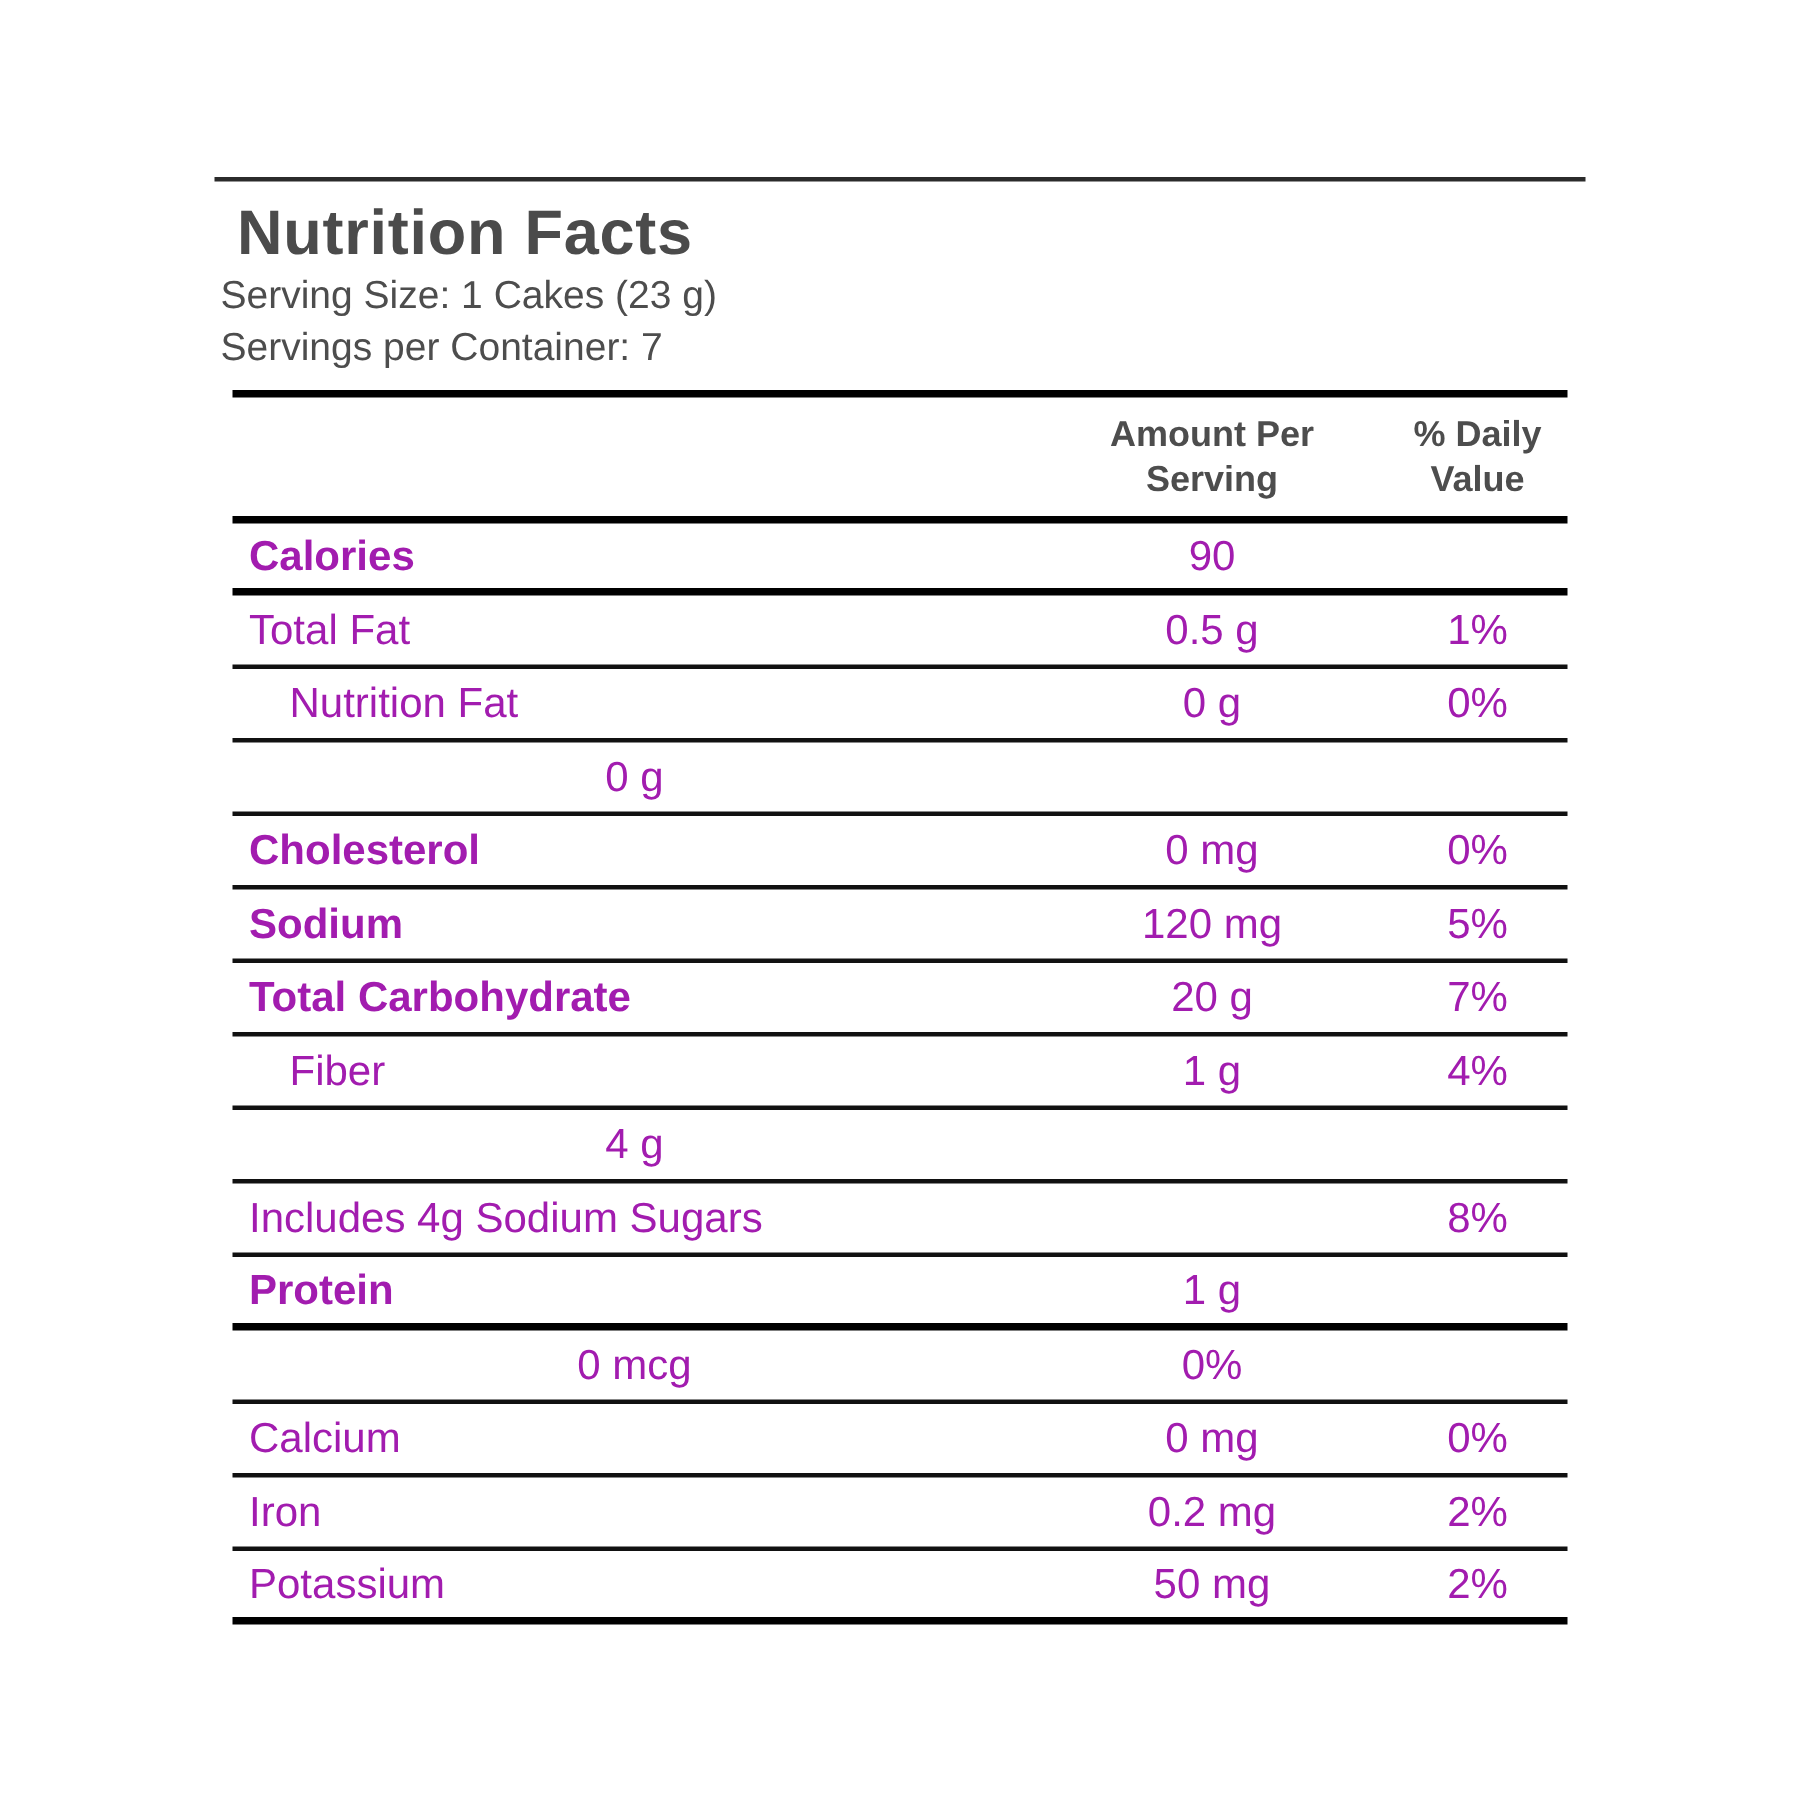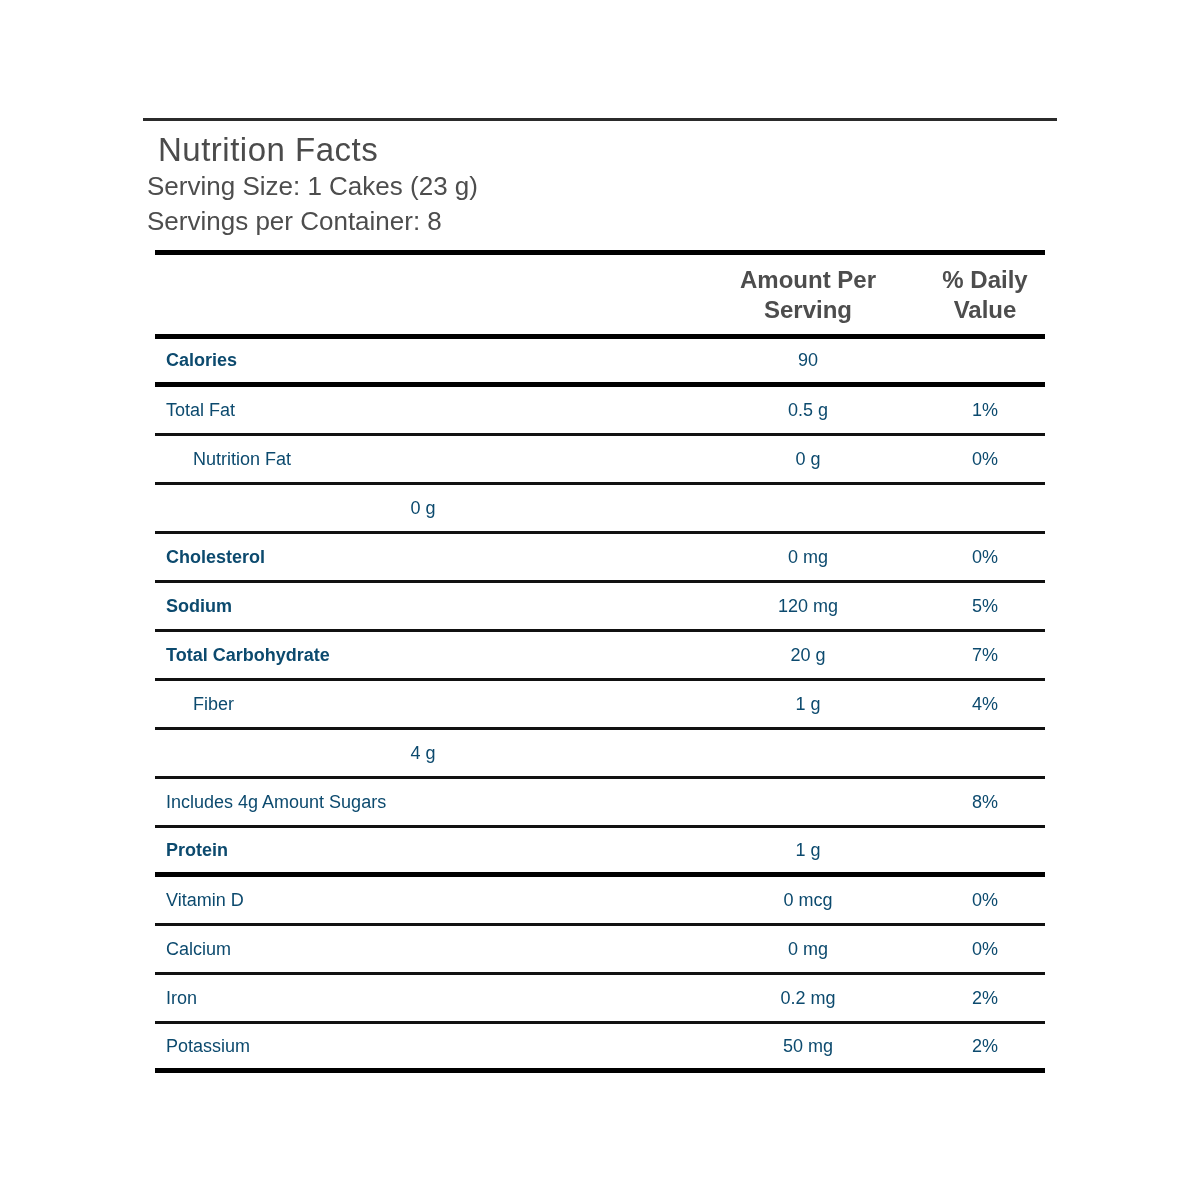--- a/index.html
+++ b/index.html
@@ -12,22 +12,22 @@
   }
   .label-outer {
     position: absolute;
     left: 143px; top: 118px;
     width: 914px;
     border-top: 3px solid #2b2b2b;
     padding-top: 10px;
   }
   .page-title {
     margin-left: 15px;
-    font-size: 33px;
-    font-weight: normal;
+    font-size: 42px;
+    font-weight: bold;
     color: #4b4b4b;
     letter-spacing: 0.5px;
   }
   .serving-line {
     margin-left: 4px;
     font-size: 26px;
     line-height: 35px;
     color: #4d4d4d;
   }
   .serving-line:first-of-type { margin-top: 7px; }
@@ -43,21 +43,21 @@
     align-items: center;
     border-bottom: 3px solid #111;
   }
   .t-row.header-row {
     height: 84px;
     border-bottom: 5px solid #000;
   }
   .t-row.thick { border-bottom: 5px solid #000; }
   .t-row.body-row { height: 49px; }
   .t-row.calories-row { height: 48px; }
-  .cell { font-size: 18px; color: #0c4a6e; }
+  .cell { font-size: 28px; color: #a21caf; }
   .c-label { padding-left: 11px; text-align: left; }
   .t-row.indent .c-label { padding-left: 38px; }
   .t-row.bold .c-label { font-weight: bold; }
   .c-amount { text-align: center; }
   .c-dv { text-align: center; }
   .hdr-cell {
     font-weight: bold;
     text-align: center;
     font-size: 24px;
     line-height: 30px;
@@ -68,21 +68,21 @@
 </style>
 </head>
 <body>
 
 <div class="label-outer">
 
   <div class="page-title">Nutrition Facts</div>
 
   <div class="serving-line">Serving Size: 1 Cakes (23 g)</div>
 
-  <div class="serving-line">Servings per Container: 8</div>
+  <div class="serving-line">Servings per Container: 7</div>
 
   <div class="nutrition-table">
 
     <div class="t-row header-row">
       <div class="cell c-label"></div>
       <div class="cell c-amount hdr-cell">
         <span class="hdr-constrain">Amount Per Serving</span>
       </div>
       <div class="cell c-dv hdr-cell">
         <span class="hdr-constrain-dv">% Daily Value</span>
@@ -127,31 +127,30 @@
         <div class="t-row body-row indent">
           <div class="cell c-label">Fiber</div>
           <div class="cell c-amount">1 g</div>
           <div class="cell c-dv">4%</div>
         </div>
         <div class="t-row body-row indent">
           <div class="cell c-amount">4 g</div>
           <div class="cell c-dv"></div>
         </div>
         <div class="t-row body-row">
-          <div class="cell c-label">Includes 4g Amount Sugars</div>
+          <div class="cell c-label">Includes 4g Sodium Sugars</div>
           <div class="cell c-amount"></div>
           <div class="cell c-dv">8%</div>
         </div>
         <div class="t-row body-row bold thick">
           <div class="cell c-label">Protein</div>
           <div class="cell c-amount">1 g</div>
           <div class="cell c-dv"></div>
         </div>
         <div class="t-row body-row">
-          <div class="cell c-label">Vitamin D</div>
           <div class="cell c-amount">0 mcg</div>
           <div class="cell c-dv">0%</div>
         </div>
         <div class="t-row body-row">
           <div class="cell c-label">Calcium</div>
           <div class="cell c-amount">0 mg</div>
           <div class="cell c-dv">0%</div>
         </div>
         <div class="t-row body-row">
           <div class="cell c-label">Iron</div>

